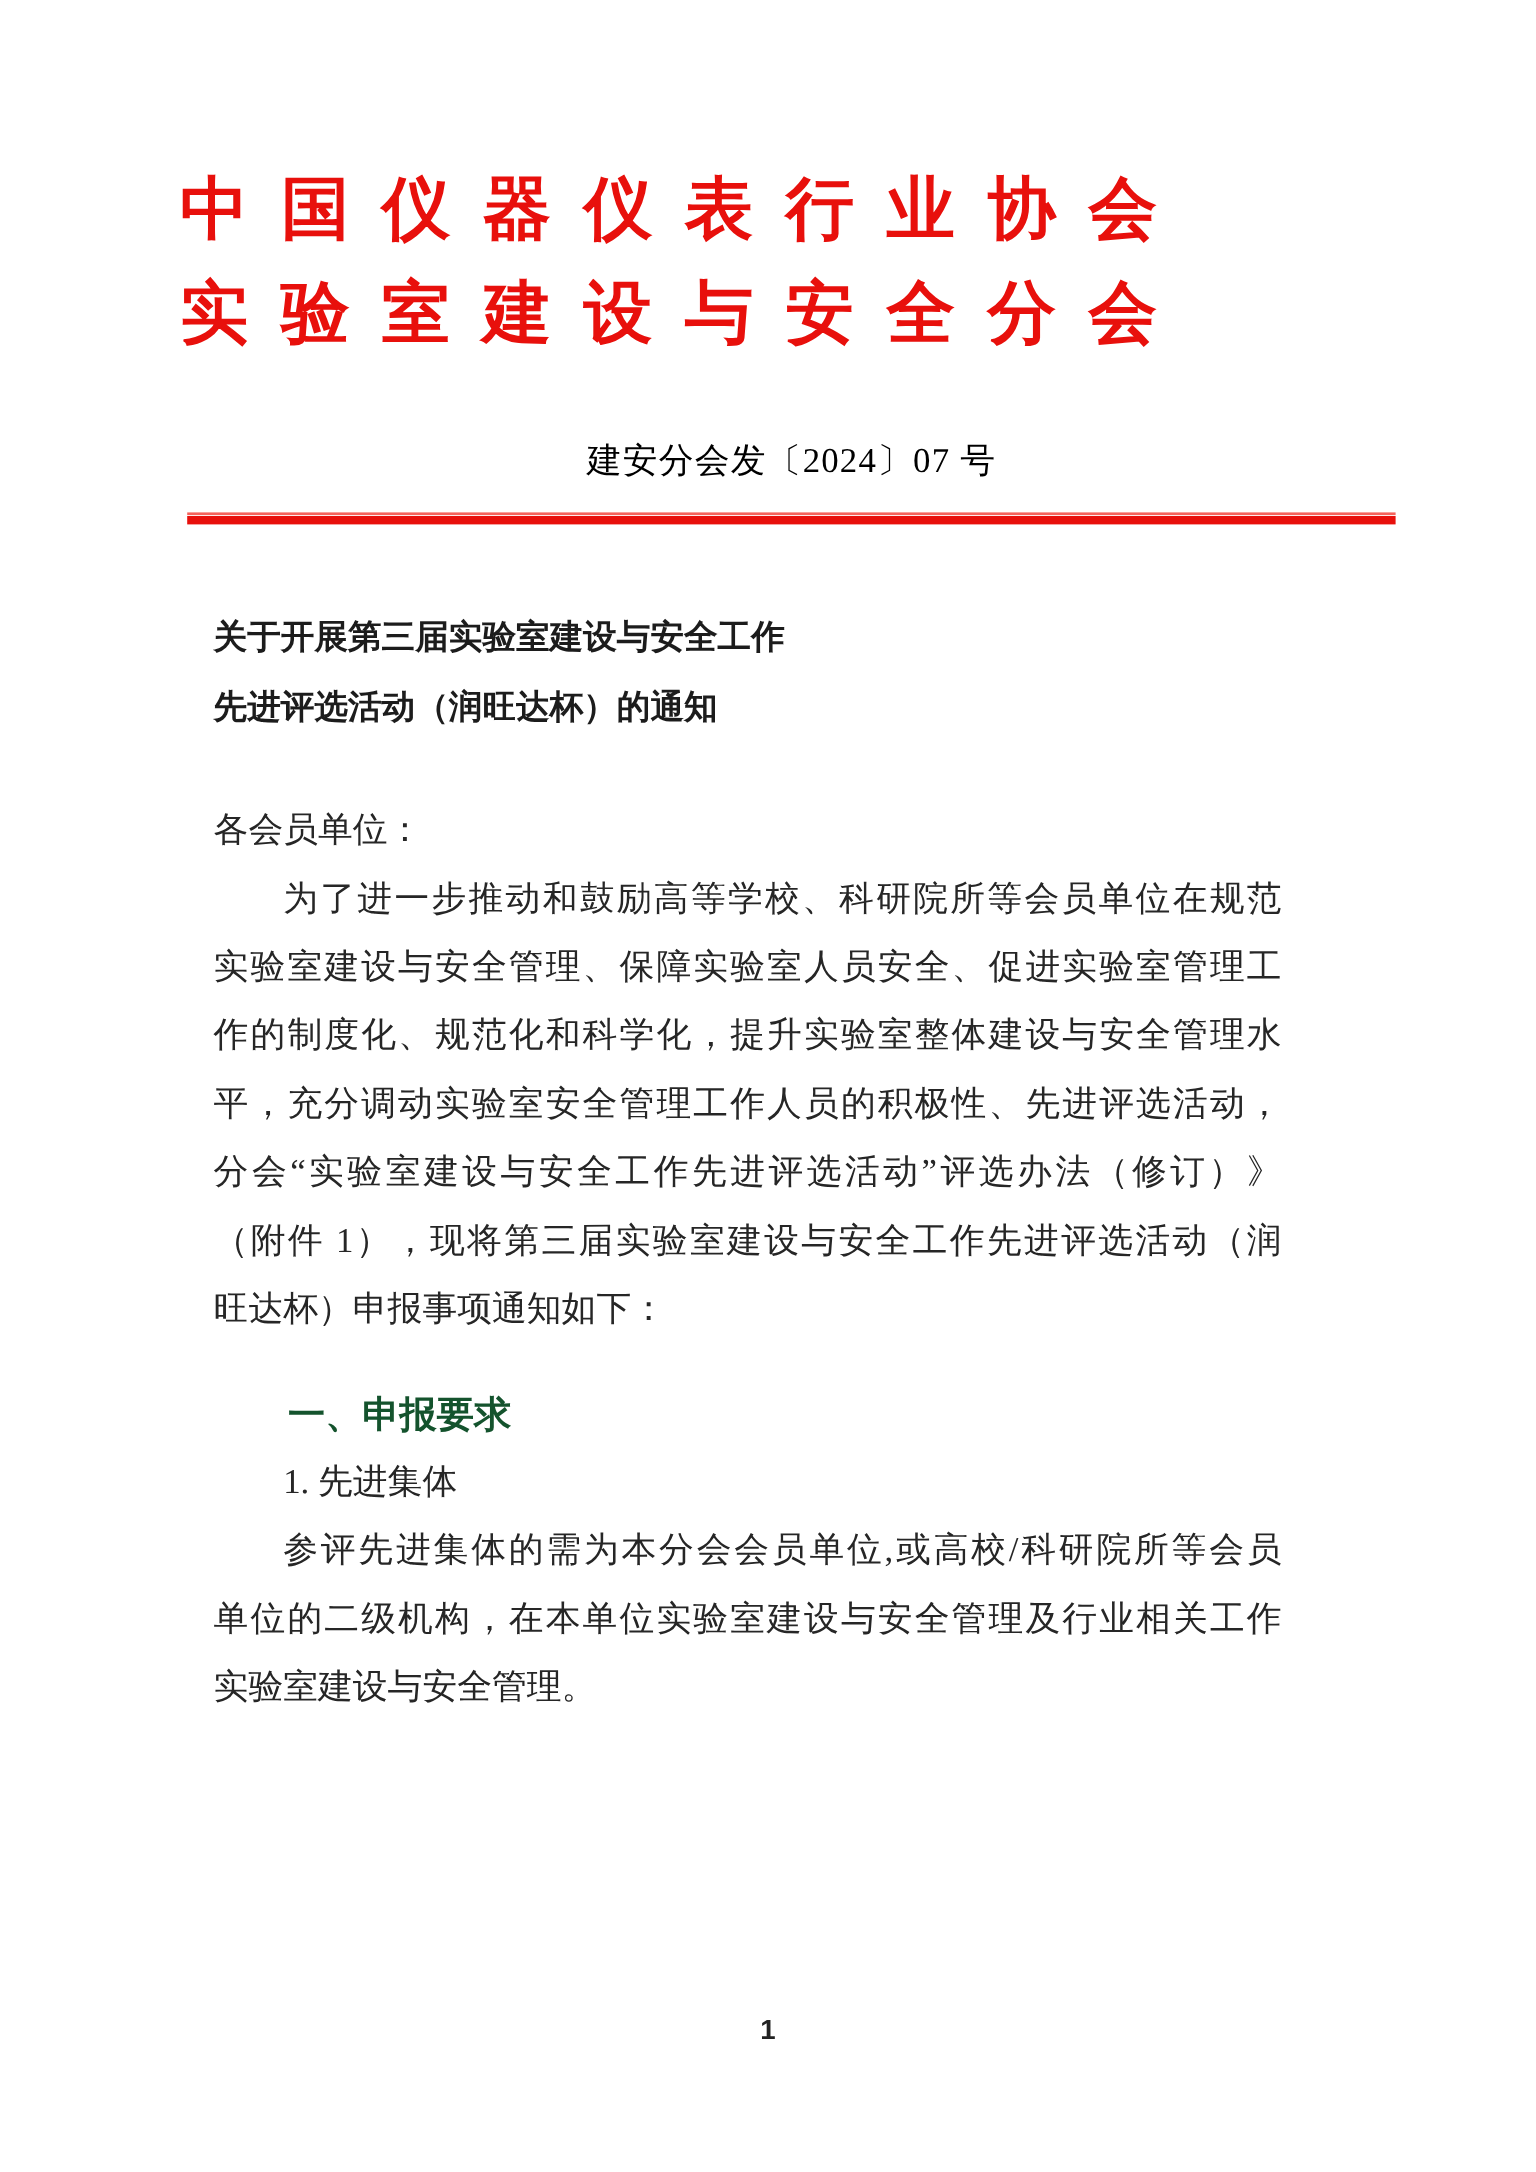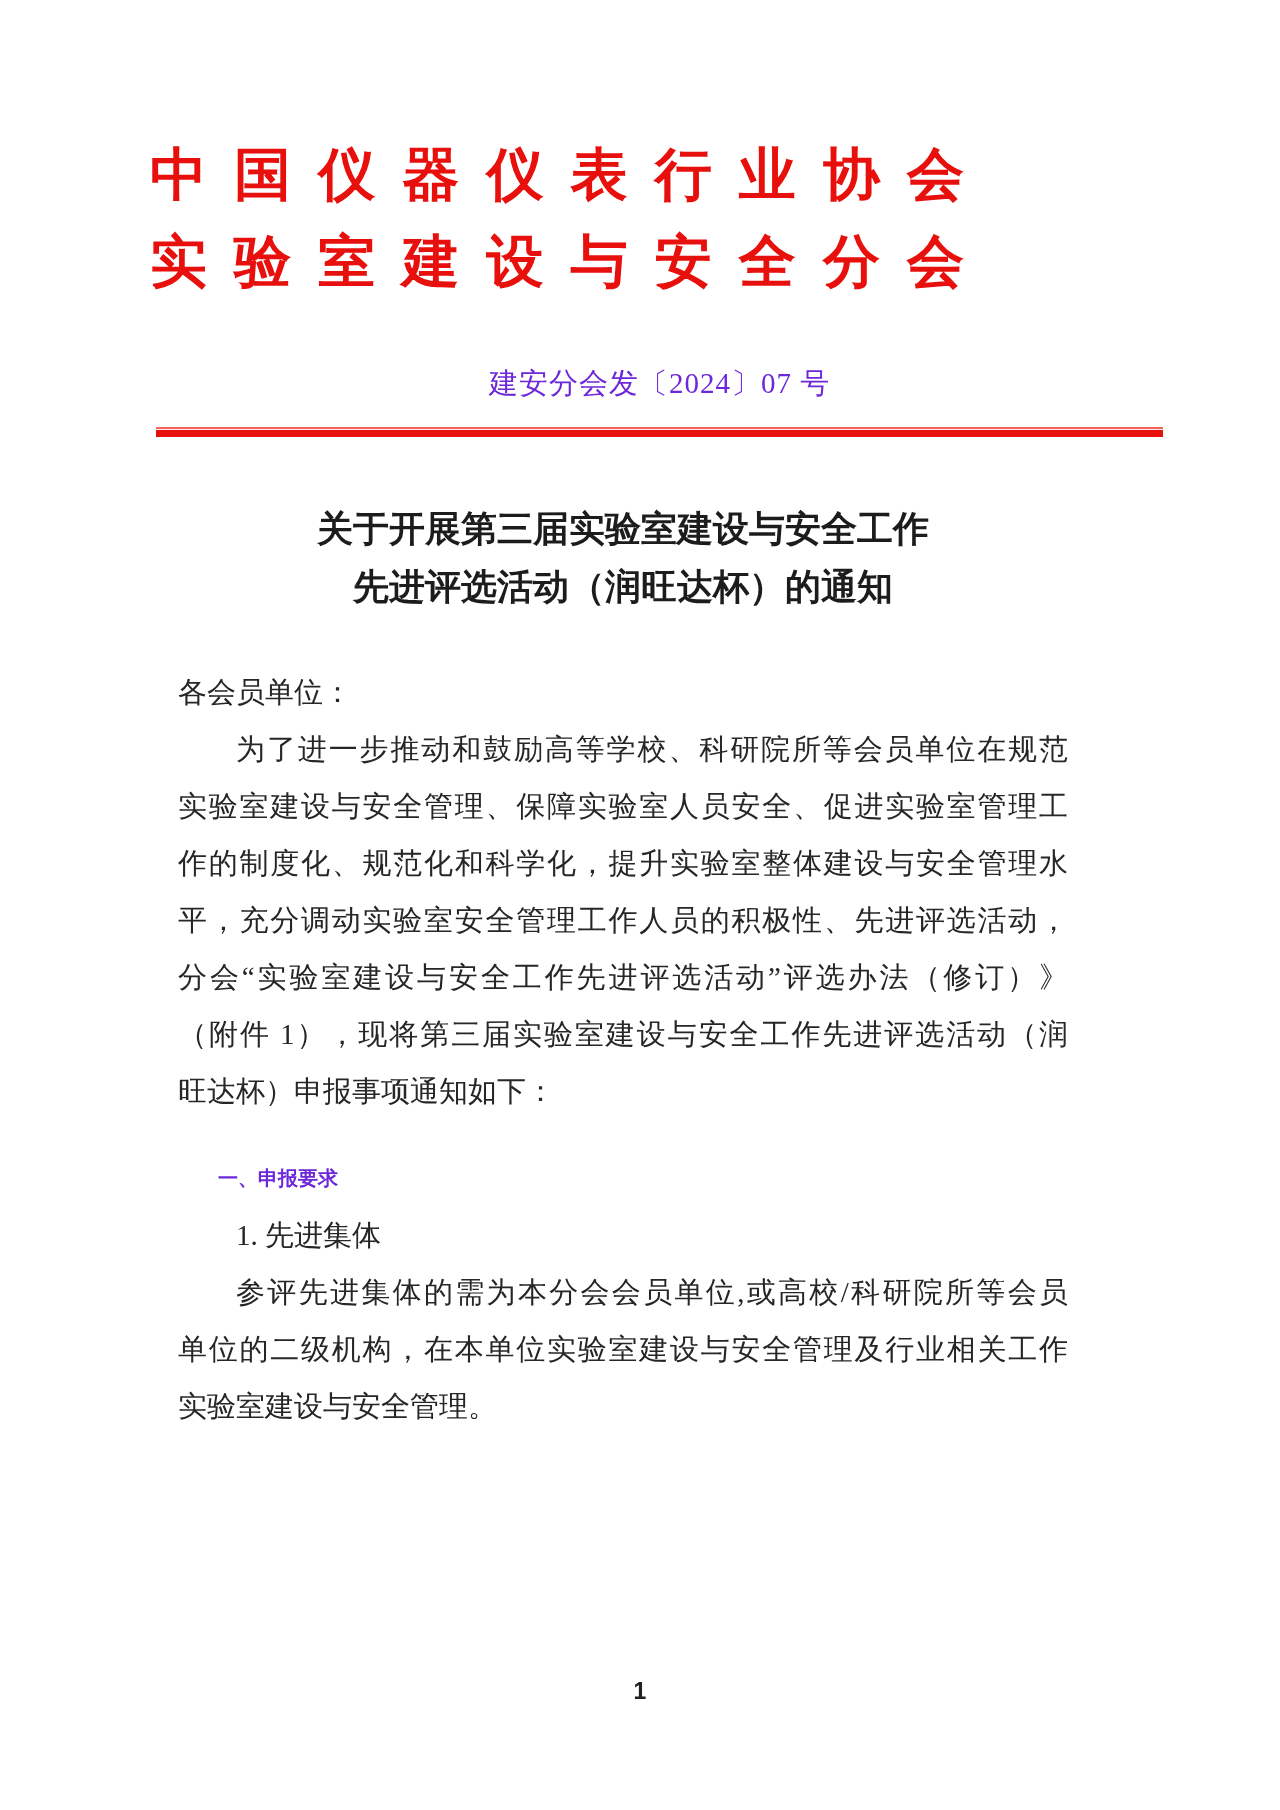--- a/index.html
+++ b/index.html
@@ -32,21 +32,21 @@
 
   
   .doc-number {
     position: absolute;
     top: 364px;
     left: 156px;
     width: 1007px;
     text-align: center;
     font-size: 29px;
     letter-spacing: 1px;
-    color: #6d28d9;
+    color: #000000;
   }
 
   
   .red-rule {
     position: absolute;
     top: 427px;
     left: 156px;
     width: 1007px;
     height: 10px;
     background: linear-gradient(to bottom,
@@ -54,24 +54,24 @@
       #fdeceb 2px, #fdeceb 3px,
       var(--accent) 3px, var(--accent) 10px);
   }
 
   
   .doc-title {
     position: absolute;
     top: 503px;
     left: 178px;
     width: 890px;
-    text-align: center;
-    font-family: Liberation Mono, monospace;
+    text-align: left;
+    font-family: Liberation Serif, serif;
     font-weight: bold;
-    font-size: 36px;
+    font-size: 28px;
     line-height: 58px;
     color: #1c1c1c;
   }
 
   
   .body-block {
     position: absolute;
     top: 664px;
     left: 178px;
     width: 890px;
@@ -80,22 +80,22 @@
     color: var(--ink);
   }
   .line       { text-align: justify; text-align-last: justify; }
   .line-end   { text-align: right;    text-align-last: left; }
   .indent     { text-indent: 2em; }
   .section-heading {
     margin-top: 30px;
     text-indent: 2em;
     font-weight: bold;
     font-family: "Liberation Sans", sans-serif;
-    font-size: 20px;
-    color: #6d28d9;
+    font-size: 31px;
+    color: #14532d;
   }
 
   
   .page-number {
     position: absolute;
     top: 1678px;
     left: 0;
     width: 1280px;
     text-align: center;
     font-family: "Liberation Sans", sans-serif;

